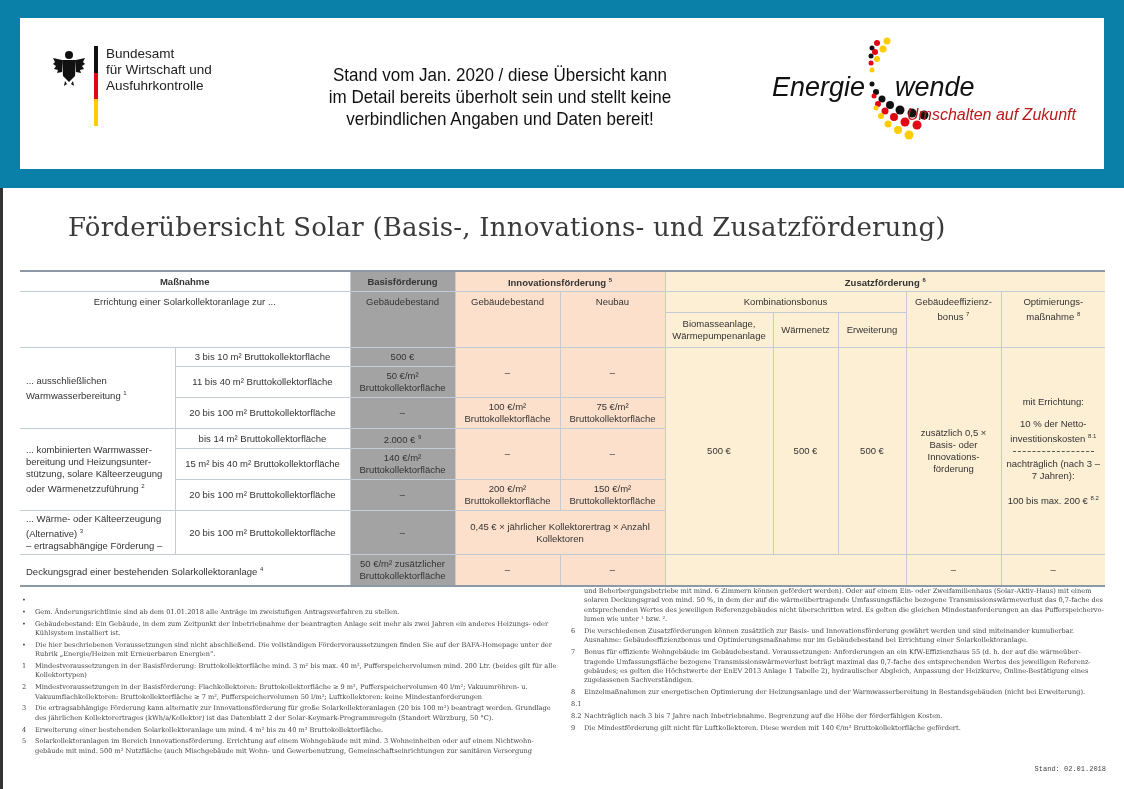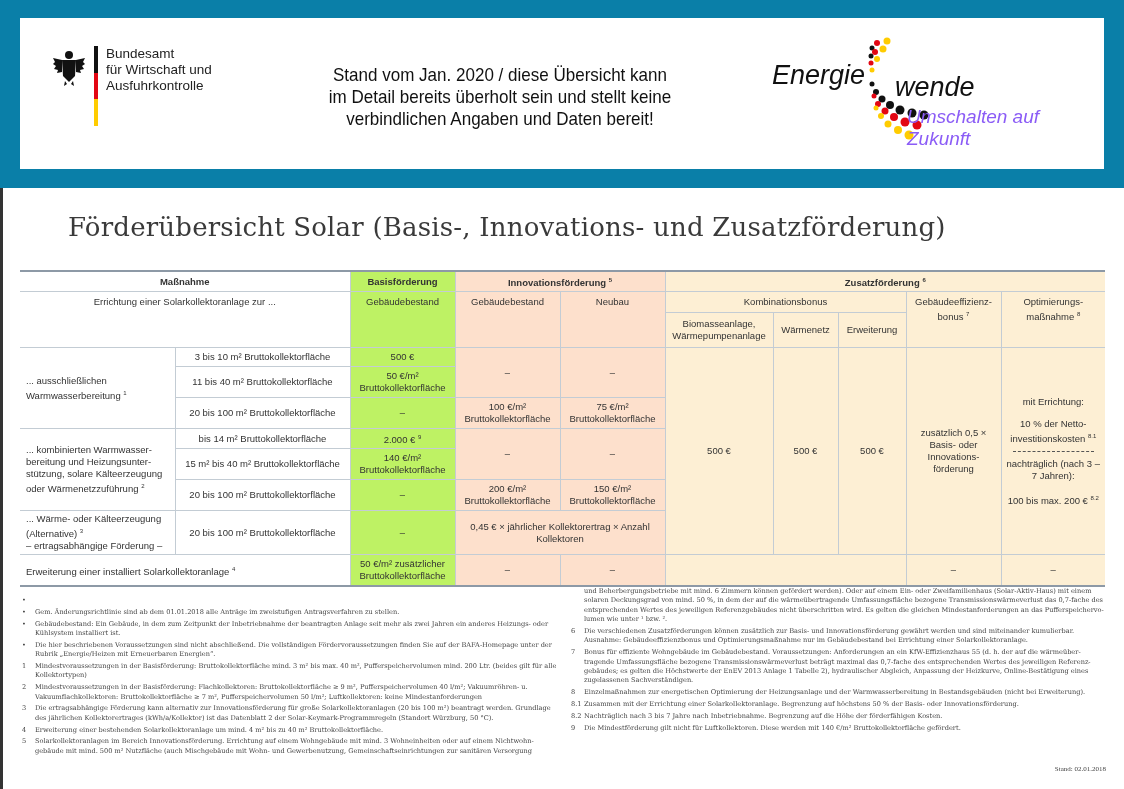--- a/index.html
+++ b/index.html
@@ -8,44 +8,44 @@
   .frame-left { position: absolute; left: 0; top: 0; width: 3px; height: 789px; background: #333; }
   .banner { position: absolute; left: 0; top: 0; width: 1124px; height: 188px; background: #0a7fa8; }
   .banner-inner { position: absolute; left: 20px; top: 18px; width: 1084px; height: 151px; background: #ffffff; }
   .bafa { position: absolute; left: 30px; top: 28px; display: flex; }
   .eagle { width: 34px; height: 40px; margin-top: 2px; }
   .flagbar { width: 4px; height: 80px; margin-left: 8px; display: flex; flex-direction: column; }
   .flagbar div { flex: 1; }
   .bafa-text { margin-left: 8px; font-size: 13.5px; line-height: 16px; color: #222; font-family: "Liberation Sans", sans-serif; }
   .notice { position: absolute; left: 295px; top: 42px; width: 400px; text-align: center; font-size: 18.5px; line-height: 22px; color: #111; font-family: "Liberation Sans", sans-serif; transform: scaleX(0.92); transform-origin: center; }
   .ew { position: absolute; left: 752px; top: 18px; width: 330px; height: 130px; }
-  .ew-energie { position: absolute; left: 0; top: 24px; font-size: 27px; font-style: italic; color: #111; }
+  .ew-energie { position: absolute; left: 0; top: 36px; font-size: 27px; font-style: italic; color: #111; }
   .ew-wende { position: absolute; left: 123px; top: 36px; font-size: 27px; font-style: italic; color: #111; }
-  .ew-sub { position: absolute; left: 135px; top: 70px; font-size: 19px; font-style: italic; color: #8b5cf6; }
+  .ew-sub { position: absolute; left: 135px; top: 70px; font-size: 16px; font-style: italic; color: #b91c1c; }
   .title { position: absolute; left: 68px; top: 212px; font-family: "DejaVu Serif", serif; font-size: 26px; color: #3a3a3a; letter-spacing: 0.2px; }
   table.grid { position: absolute; left: 20px; top: 270px; width: 1085px; border-collapse: collapse; font-size: 9.5px; color: #333; table-layout: fixed; }
   table.grid td { border: 1px solid #c3ccd4; text-align: center; vertical-align: middle; padding: 2px 3px; line-height: 12px; }
   table.grid tr.top td { border-top: 2.5px solid #8d99a6; text-align: center; }
   table.grid tr.bottom td { border-bottom: 2.5px solid #8d99a6; }
   table.grid .first { border-left: none; }
   table.grid .last { border-right: none; }
   .hdr { font-weight: bold; }
-  .green { background: #bef264; margin-left: 12px; }
+  .green { background: #a3a3a3; margin-left: 12px; }
   .salmon { background: #fde0cc; }
   .cream { background: #fdefd4; }
   .white { background: #ffffff; }
   .lft { text-align: left !important; padding-left: 6px !important; }
   sup { font-size: 6px; vertical-align: super; }
   .dash-sep { border-top: 1px dashed #555; margin: 6px 8px; }
   .notes { position: absolute; top: 596px; font-family: "DejaVu Serif", serif; font-size: 6.6px; line-height: 9.4px; color: #444; }
   .notes .n { display: flex; margin-bottom: 2.4px; }
   .notes .k { width: 13px; flex: 0 0 13px; }
   .notes-left { left: 22px; width: 535px; }
   .notes-right { left: 571px; width: 540px; }
-  .stand { position: absolute; right: 18px; top: 765px; font-family: Liberation Serif, serif; font-size: 7px; color: #444; }
+  .stand { position: absolute; right: 18px; top: 765px; font-family: Liberation Mono, monospace; font-size: 7px; color: #444; }
 </style>
 </head>
 <body>
 
 <div class="frame-left"></div>
 
 <div class="banner">
   <div class="banner-inner"></div>
 </div>
 
@@ -205,21 +205,21 @@
       <div>... Wärme- oder Kälteerzeugung</div>
       <div><span>(Alternative)</span> <sup>3</sup></div>
       <div>– ertragsabhängige Förderung –</div>
     </td>
     <td class="white">20 bis 100 m² Bruttokollektorfläche</td>
     <td class="green">–</td>
     <td colspan="2" class="salmon">0,45 € × jährlicher Kollektorertrag × Anzahl Kollektoren</td>
   </tr>
 
   <tr class="bottom" style="height:31px;">
-    <td colspan="2" class="white lft first"><span>Erweiterung einer installiert Solarkollektoranlage</span> <sup>4</sup></td>
+    <td colspan="2" class="white lft first"><span>Deckungsgrad einer bestehenden Solarkollektoranlage</span> <sup>4</sup></td>
     <td class="green">50 €/m² zusätzlicher Bruttokollektorfläche</td>
     <td class="salmon">–</td>
     <td class="salmon">–</td>
     <td colspan="3" class="cream" style="border-top:none;"></td>
     <td class="cream">–</td>
     <td class="cream last">–</td>
   </tr>
 </tbody>
   </table>
 
@@ -273,21 +273,20 @@
   <div class="n">
       <span class="k">7</span>
       <span>Bonus für effiziente Wohngebäude im Gebäudebestand. Voraussetzungen: Anforderungen an ein KfW-Effizienzhaus 55 (d. h. der auf die wärmeüber- tragende Umfassungsfläche bezogene Transmissionswärmeverlust beträgt maximal das 0,7-fache des entsprechenden Wertes des jeweiligen Referenz- gebäudes; es gelten die Höchstwerte der EnEV 2013 Anlage 1 Tabelle 2), hydraulischer Abgleich, Anpassung der Heizkurve, Online-Bestätigung eines zugelassenen Sachverständigen.</span>
     </div>
   <div class="n">
       <span class="k">8</span>
       <span>Einzelmaßnahmen zur energetischen Optimierung der Heizungsanlage und der Warmwasserbereitung in Bestandsgebäuden (nicht bei Erweiterung).</span>
     </div>
   <div class="n">
       <span class="k">8.1</span>
-      <span>Zusammen mit der Errichtung einer Solarkollektoranlage. Begrenzung auf höchstens 50 % der Basis- oder Innovationsförderung.</span>
     </div>
   <div class="n">
       <span class="k">8.2</span>
       <span>Nachträglich nach 3 bis 7 Jahre nach Inbetriebnahme. Begrenzung auf die Höhe der förderfähigen Kosten.</span>
     </div>
   <div class="n">
       <span class="k">9</span>
       <span>Die Mindestförderung gilt nicht für Luftkollektoren. Diese werden mit 140 €/m² Bruttokollektorfläche gefördert.</span>
     </div>
 </div>

